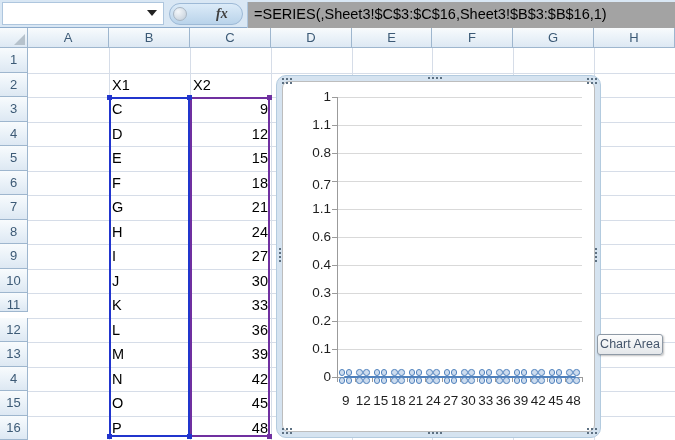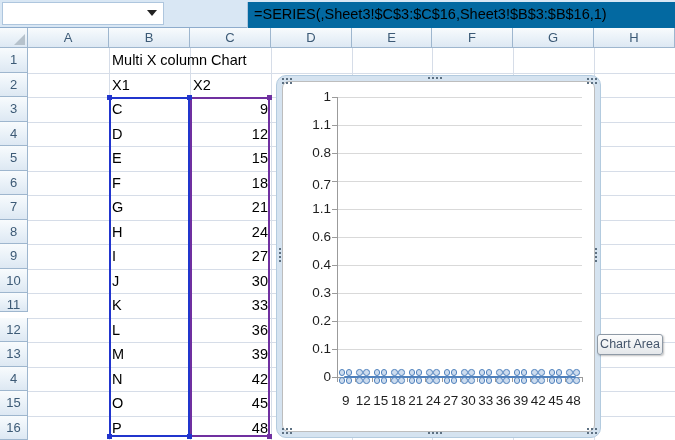--- a/index.html
+++ b/index.html
@@ -7,21 +7,21 @@
        font-family:"Liberation Sans", sans-serif; -webkit-font-smoothing:antialiased;}
   .abs{position:absolute;}
   
   .fbar{left:0;top:0;width:675px;height:28px;background:#d9e7f4;border-bottom:1px solid #8eaccc;box-sizing:border-box;}
   .namebox{left:2px;top:2px;width:162px;height:23px;background:#fff;border:1px solid #aec6de;box-sizing:border-box;}
   .namebox-text{left:0;top:0;width:140px;height:21px;line-height:21px;text-align:center;font-size:14px;color:#111;}
   .nb-arrow{left:144px;top:7px;width:0;height:0;border-left:5px solid transparent;border-right:5px solid transparent;border-top:6px solid #222;}
   .fxpill{left:169px;top:3px;width:74px;height:22px;border-radius:11px;background:linear-gradient(#dcebf8,#b9d3ea);border:1px solid #9db9d6;box-sizing:border-box;}
   .fxcircle{left:3px;top:3px;width:14px;height:14px;border-radius:50%;background:radial-gradient(circle at 35% 30%,#f4f7fa,#c0ccd8);border:1px solid #a9b6c3;box-sizing:border-box;}
   .fxlabel{left:46px;top:2px;font-family:"Liberation Serif",serif;font-style:italic;font-weight:bold;font-size:14px;color:#3f3f3f;}
-  .formulabox{left:247px;top:2px;width:428px;height:35px;background:#0369a1;border-left:1px solid #aec6de;box-sizing:border-box;}
+  .formulabox{left:247px;top:2px;width:428px;height:35px;background:#a3a3a3;border-left:1px solid #aec6de;box-sizing:border-box;}
   .formulatext{left:6px;top:0;height:24px;line-height:24px;font-size:14.5px;color:#000;white-space:nowrap;}
   
   .hdr{background:linear-gradient(#f8fbfd 0%,#e9f1f8 55%,#dde8f3 100%);border-right:1px solid #9eb6ce;border-bottom:1px solid #9eb6ce;box-sizing:border-box;color:#3c5a76;font-size:13px;text-align:center;}
   .corner{left:0;top:28px;width:28px;height:20px;}
   .corner-tri{right:2px;bottom:2px;width:0;height:0;border-left:11px solid transparent;border-bottom:11px solid #b6c2cc;}
   .colhdr{top:28px;height:20px;line-height:19px;}
   .rowhdr{left:0;width:28px;line-height:24px;}
   .gridv{width:1px;background:#d6dde8;top:48px;height:392px;}
   .gridh{height:1px;background:#d6dde8;left:28px;width:647px;}
   .celltext{font-size:14.5px;color:#000;height:24px;line-height:24px;white-space:nowrap;}
@@ -46,20 +46,24 @@
            font-size:12.5px;color:#44546a;text-align:center;line-height:19px;}
 </style>
 </head>
 <body>
 
 <div id="app">
 
   <div class="abs fbar">
     <div class="abs namebox">
       <div class="abs nb-arrow"></div>
+    </div>
+    <div class="abs fxpill">
+      <div class="abs fxcircle"></div>
+      <div class="abs fxlabel">fx</div>
     </div>
     <div class="abs formulabox">
       <div class="abs formulatext">=SERIES(,Sheet3!$C$3:$C$16,Sheet3!$B$3:$B$16,1)</div>
     </div>
   </div>
 
   <div class="abs hdr corner">
     <div class="abs corner-tri"></div>
   </div>
 
@@ -139,21 +143,20 @@
       <div class="abs celltext" style="left: 112px; top: 342px;">M</div>
       <div class="abs celltext numcell" style="left: 190px; top: 342px; width: 78px;">39</div>
       <div class="abs celltext" style="left: 112px; top: 367px;">N</div>
       <div class="abs celltext numcell" style="left: 190px; top: 367px; width: 78px;">42</div>
       <div class="abs celltext" style="left: 112px; top: 391px;">O</div>
       <div class="abs celltext numcell" style="left: 190px; top: 391px; width: 78px;">45</div>
       <div class="abs celltext" style="left: 112px; top: 416px;">P</div>
       <div class="abs celltext numcell" style="left: 190px; top: 416px; width: 78px;">48</div>
     </div>
 
-  <div class="abs celltext" style="left:112px;top:48px;">Multi X column Chart</div>
   <div class="abs celltext" style="left:112px;top:72.5px;">X1</div>
   <div class="abs celltext" style="left:193px;top:72.5px;">X2</div>
 
   <div id="rangelayer">
       <div class="abs rangebox" style="left: 190px; top: 97px; width: 80px; height: 340px; border: 2px solid rgb(112, 48, 160);"></div>
       <div class="abs handle" style="left: 267px; top: 95px; background: rgb(112, 48, 160);"></div>
       <div class="abs handle" style="left: 267px; top: 434px; background: rgb(112, 48, 160);"></div>
       <div class="abs rangebox" style="left: 109px; top: 97px; width: 81px; height: 340px; border: 2px solid rgb(33, 53, 205);"></div>
       <div class="abs handle" style="left: 107px; top: 95px; background: rgb(33, 53, 205);"></div>
       <div class="abs handle" style="left: 187px; top: 95px; background: rgb(33, 53, 205);"></div>

